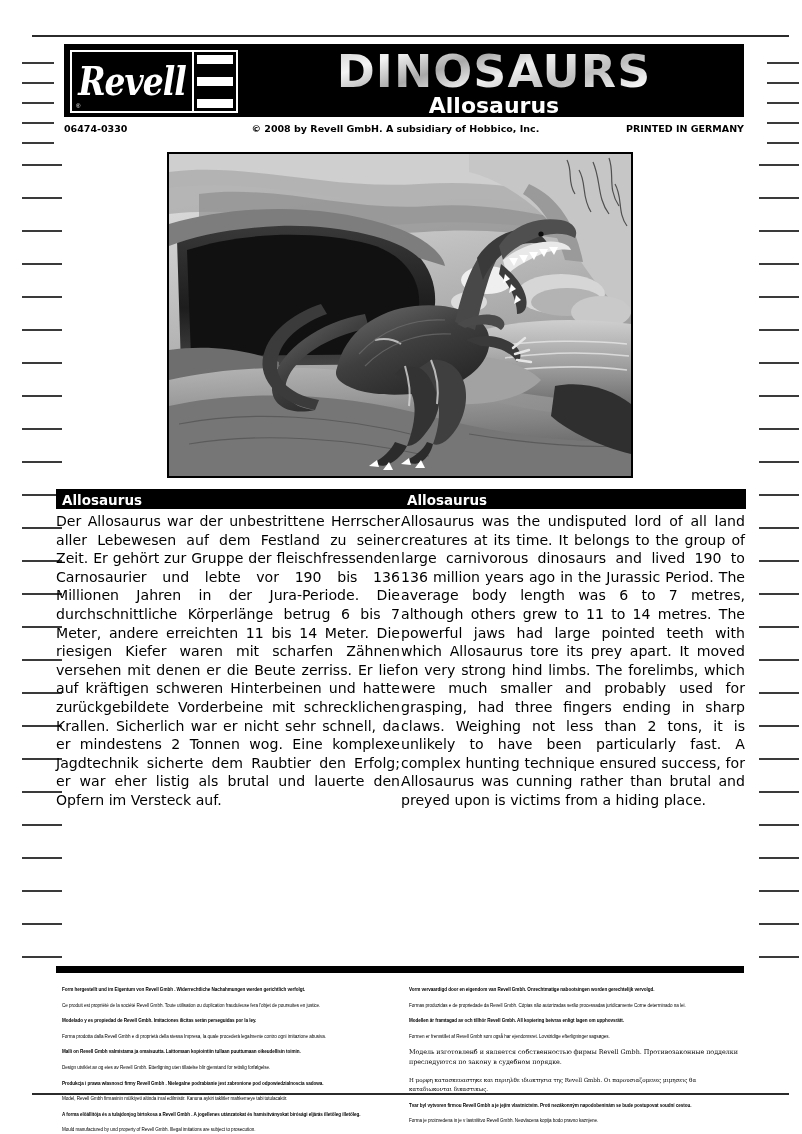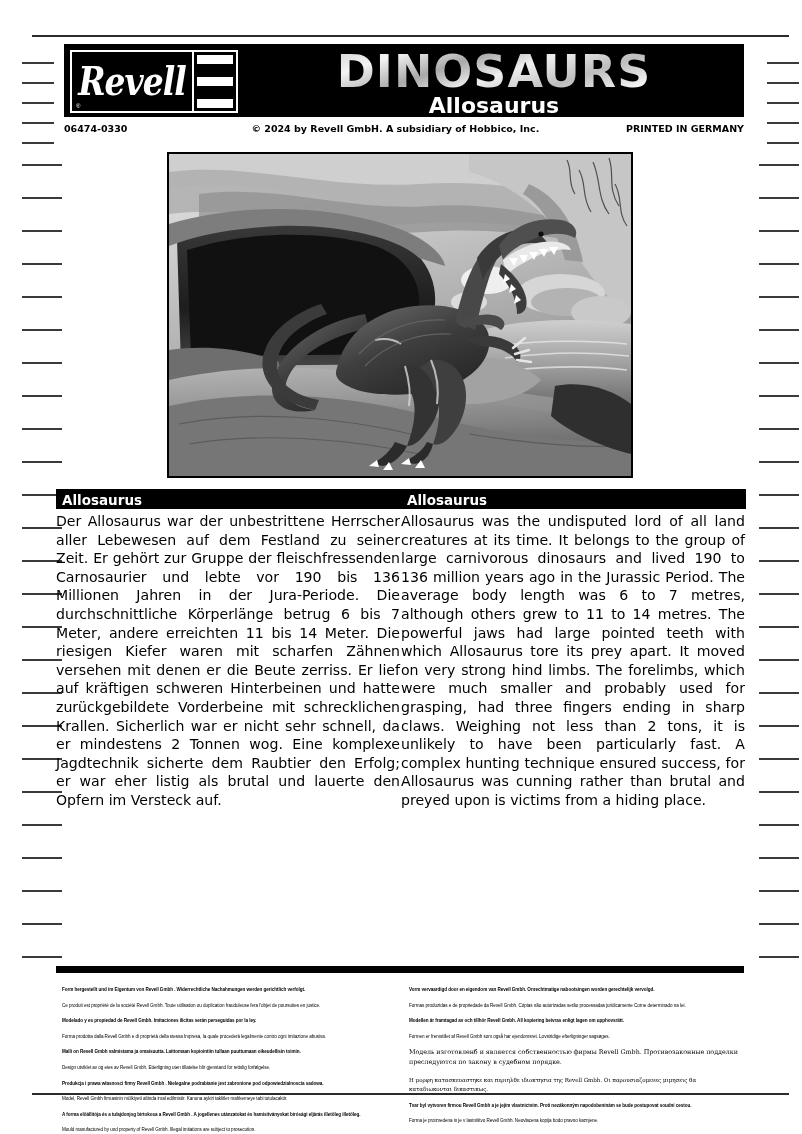--- a/index.html
+++ b/index.html
@@ -331,21 +331,21 @@
       </div>
     </div>
     <div class="title-wrap">
       <div class="title-main">DINOSAURS</div>
       <div class="title-sub">Allosaurus</div>
     </div>
   </div>
 
   <div class="meta">
     <span class="m-left">06474-0330</span>
-    <span class="m-center">© 2024 by Revell GmbH.  A subsidiary of Hobbico, Inc.</span>
+    <span class="m-center">© 2008 by Revell GmbH.  A subsidiary of Hobbico, Inc.</span>
     <span class="m-right">PRINTED IN GERMANY</span>
   </div>
 
   <div class="photo-frame">
     <svg viewBox="0 0 462 322" preserveAspectRatio="none">
       <defs>
         <linearGradient id="rockTop" x1="0" y1="0" x2="0.3" y2="1">
           <stop offset="0%" stop-color="#e8e8e8"></stop>
           <stop offset="45%" stop-color="#bdbdbd"></stop>
           <stop offset="100%" stop-color="#8a8a8a"></stop>

